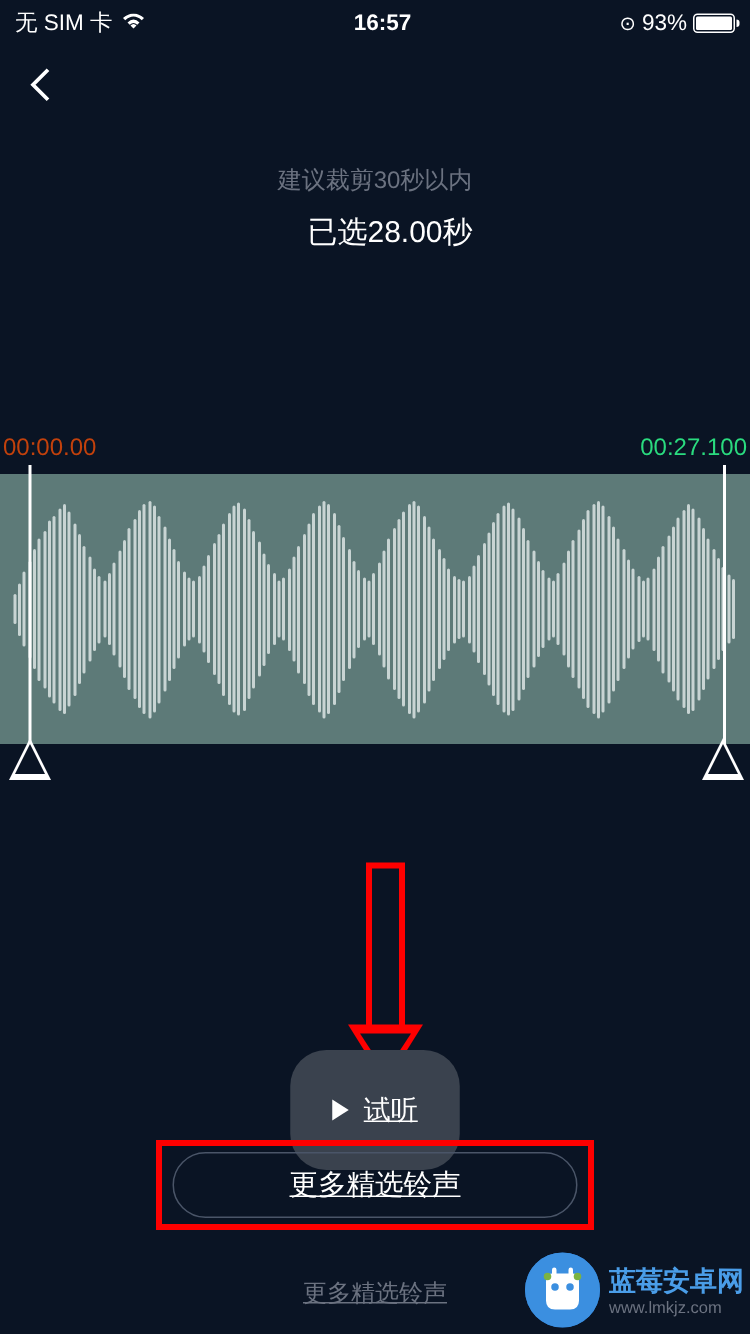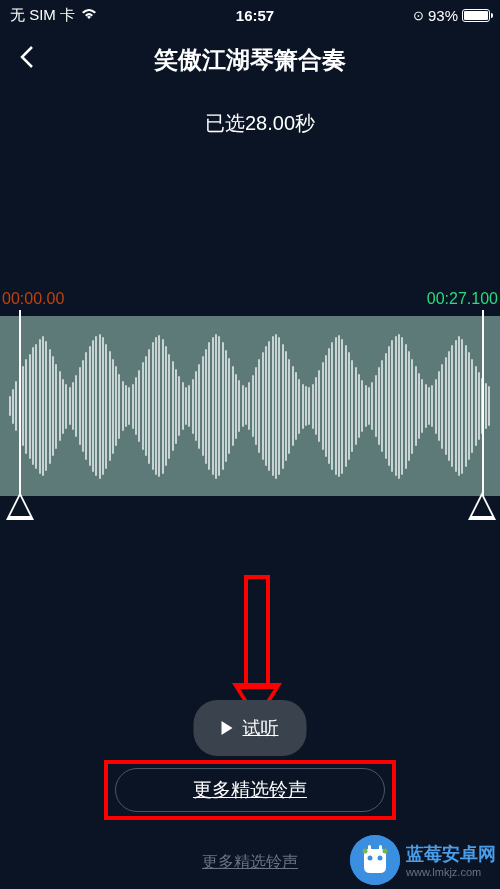--- a/index.html
+++ b/index.html
@@ -217,21 +217,21 @@
       border-right: 17px solid transparent;
       border-top: 26px solid #0a1424;
     }
     .preview-btn {
       position: absolute;
       top: 700px;
       left: 50%;
       transform: translateX(-50%);
       background: #3a424e;
       border-radius: 24px;
-      padding: 16px 28px;
+      padding: 28px 28px;
       display: flex;
       align-items: center;
       gap: 10px;
       cursor: pointer;
       font-size: 18px;
       color: #fff;
     }
     .play-icon {
       width: 0;
       height: 0;
@@ -332,24 +332,24 @@
     </span>
   </div>
 </div>
 
 <div class="header">
   <div class="back-btn">
     <svg width="14" height="24" viewBox="0 0 14 24" fill="none" stroke="white" stroke-width="2.5">
       <path d="M12 2 L2 12 L12 22"></path>
     </svg>
   </div>
-  <div class="page-title">笑傲江湖琴箫合奏</div>
 </div>
 
 <div class="hint-section">
+  <div class="hint-text">建议裁剪30秒以内</div>
   <div class="selected-duration">已选28.00秒</div>
 </div>
 
 <div class="waveform-container">
   <div class="time-labels">
     <span class="time-start">00:00.00</span>
     <span class="time-end">00:27.100</span>
   </div>
   <div class="waveform" id="waveform">
       <div class="wave-bar" style="height: 20px;"></div>

